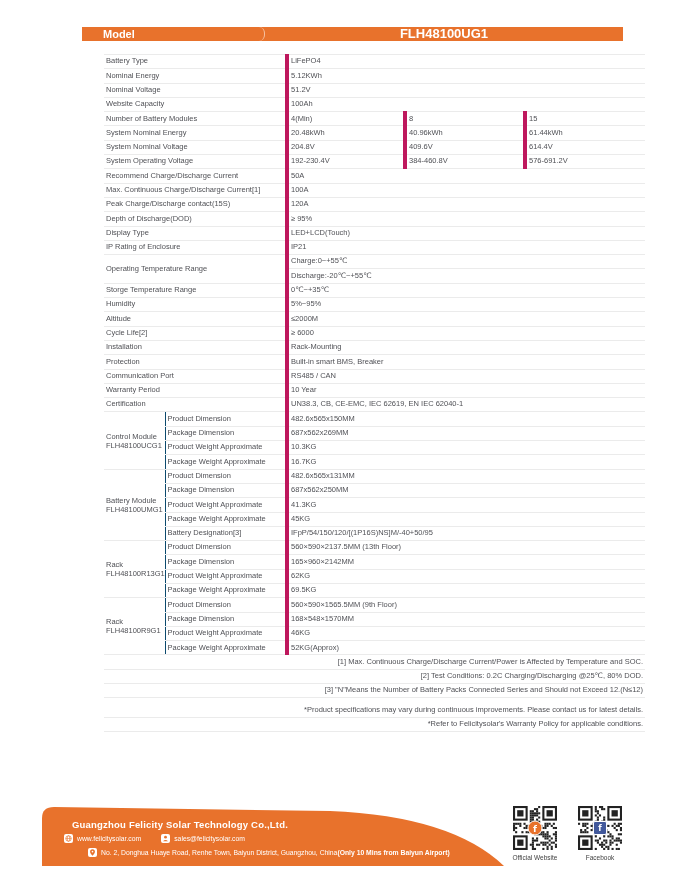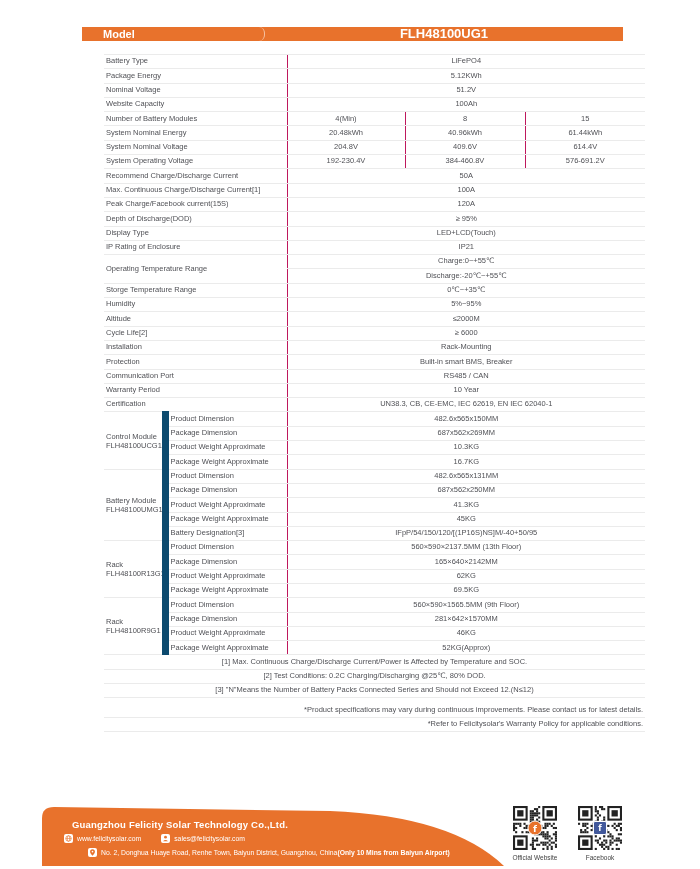--- a/index.html
+++ b/index.html
@@ -13,23 +13,23 @@
   .spec-header .h-value{flex:1;text-align:center;color:#fff;font-size:13px;font-weight:bold;line-height:14px;}
 
   
   table.spec{position:absolute;left:82px;top:54px;width:541px;border-collapse:collapse;table-layout:fixed;margin-left:22px;}
   table.spec td{font-size:7.5px;color:#505156;height:13.3px;padding:0 2px;vertical-align:middle;
         line-height:1.15;border-top:1px solid #ebebeb;border-bottom:1px solid #ebebeb;
         white-space:nowrap;overflow:hidden;}
   td.lbl{text-align:left;padding-left:6px;}
   td.grp{text-align:left;padding-left:5px;white-space:normal;}
   td.grp div{line-height:9px;}
-  td.sub{text-align:left;padding-left:7px;border-left:7px solid #0c4a6e;}
-  td.val{text-align:center;border-left:1px solid #be185d;}
-  td.fn{text-align:center;padding-left:2px;height:14.5px;}
+  td.sub{text-align:left;padding-left:7px;border-left:1px solid #0c4a6e;}
+  td.val{text-align:left;border-left:4px solid #be185d;}
+  td.fn{text-align:right;padding-left:2px;height:14.5px;}
   td.plain{border:none;text-align:right;padding-left:2px;height:10px;}
   tr.plain-first td{padding-top:5px;}
 
   
   .footer{position:absolute;left:0;top:790px;width:620px;height:79px;}
   .swoosh{position:absolute;left:0;top:0;}
   .f-company{position:absolute;left:72px;top:29px;color:#fff;font-weight:bold;font-size:9.5px;letter-spacing:.2px;}
   .f-row{position:absolute;display:flex;align-items:center;color:#fff;font-size:6.8px;white-space:nowrap;}
   .f-row.r1{left:64px;top:44px;}
   .f-row.r2{left:88px;top:58px;}
@@ -66,21 +66,21 @@
       <col style="width:118px">
         <col style="width:120px">
         <col style="width:120px">
     </colgroup>
     <tbody>
         <tr>
           <td class="lbl" colspan="2">Battery Type</td>
           <td class="val" colspan="3">LiFePO4</td>
         </tr>
         <tr>
-          <td class="lbl" colspan="2">Package Energy</td>
+          <td class="lbl" colspan="2">Nominal Energy</td>
           <td class="val" colspan="3">5.12KWh</td>
         </tr>
         <tr>
           <td class="lbl" colspan="2">Nominal Voltage</td>
           <td class="val" colspan="3">51.2V</td>
         </tr>
         <tr>
           <td class="lbl" colspan="2">Website Capacity</td>
           <td class="val" colspan="3">100Ah</td>
         </tr>
@@ -110,21 +110,21 @@
         </tr>
         <tr>
           <td class="lbl" colspan="2">Recommend Charge/Discharge Current</td>
           <td class="val" colspan="3">50A</td>
         </tr>
         <tr>
           <td class="lbl" colspan="2">Max. Continuous Charge/Discharge Current[1]</td>
           <td class="val" colspan="3">100A</td>
         </tr>
         <tr>
-          <td class="lbl" colspan="2">Peak Charge/Facebook current(15S)</td>
+          <td class="lbl" colspan="2">Peak Charge/Discharge contact(15S)</td>
           <td class="val" colspan="3">120A</td>
         </tr>
         <tr>
           <td class="lbl" colspan="2">Depth of Discharge(DOD)</td>
           <td class="val" colspan="3">≥ 95%</td>
         </tr>
         <tr>
           <td class="lbl" colspan="2">Display Type</td>
           <td class="val" colspan="3">LED+LCD(Touch)</td>
         </tr>
@@ -222,41 +222,41 @@
         <tr>
           <td class="grp" rowspan="4">
             <div>Rack</div>
             <div>FLH48100R13G1</div>
           </td>
           <td class="sub">Product Dimension</td>
           <td class="val" colspan="3">560×590×2137.5MM (13th Floor)</td>
         </tr>
         <tr>
           <td class="sub">Package Dimension</td>
-          <td class="val" colspan="3">165×640×2142MM</td>
+          <td class="val" colspan="3">165×960×2142MM</td>
         </tr>
         <tr>
           <td class="sub">Product Weight  Approximate</td>
           <td class="val" colspan="3">62KG</td>
         </tr>
         <tr>
           <td class="sub">Package Weight  Approximate</td>
           <td class="val" colspan="3">69.5KG</td>
         </tr>
         <tr>
           <td class="grp" rowspan="4">
             <div>Rack</div>
             <div>FLH48100R9G1</div>
           </td>
           <td class="sub">Product Dimension</td>
           <td class="val" colspan="3">560×590×1565.5MM (9th Floor)</td>
         </tr>
         <tr>
           <td class="sub">Package Dimension</td>
-          <td class="val" colspan="3">281×642×1570MM</td>
+          <td class="val" colspan="3">168×548×1570MM</td>
         </tr>
         <tr>
           <td class="sub">Product Weight  Approximate</td>
           <td class="val" colspan="3">46KG</td>
         </tr>
         <tr>
           <td class="sub">Package Weight  Approximate</td>
           <td class="val" colspan="3">52KG(Approx)</td>
         </tr>
         <tr>

